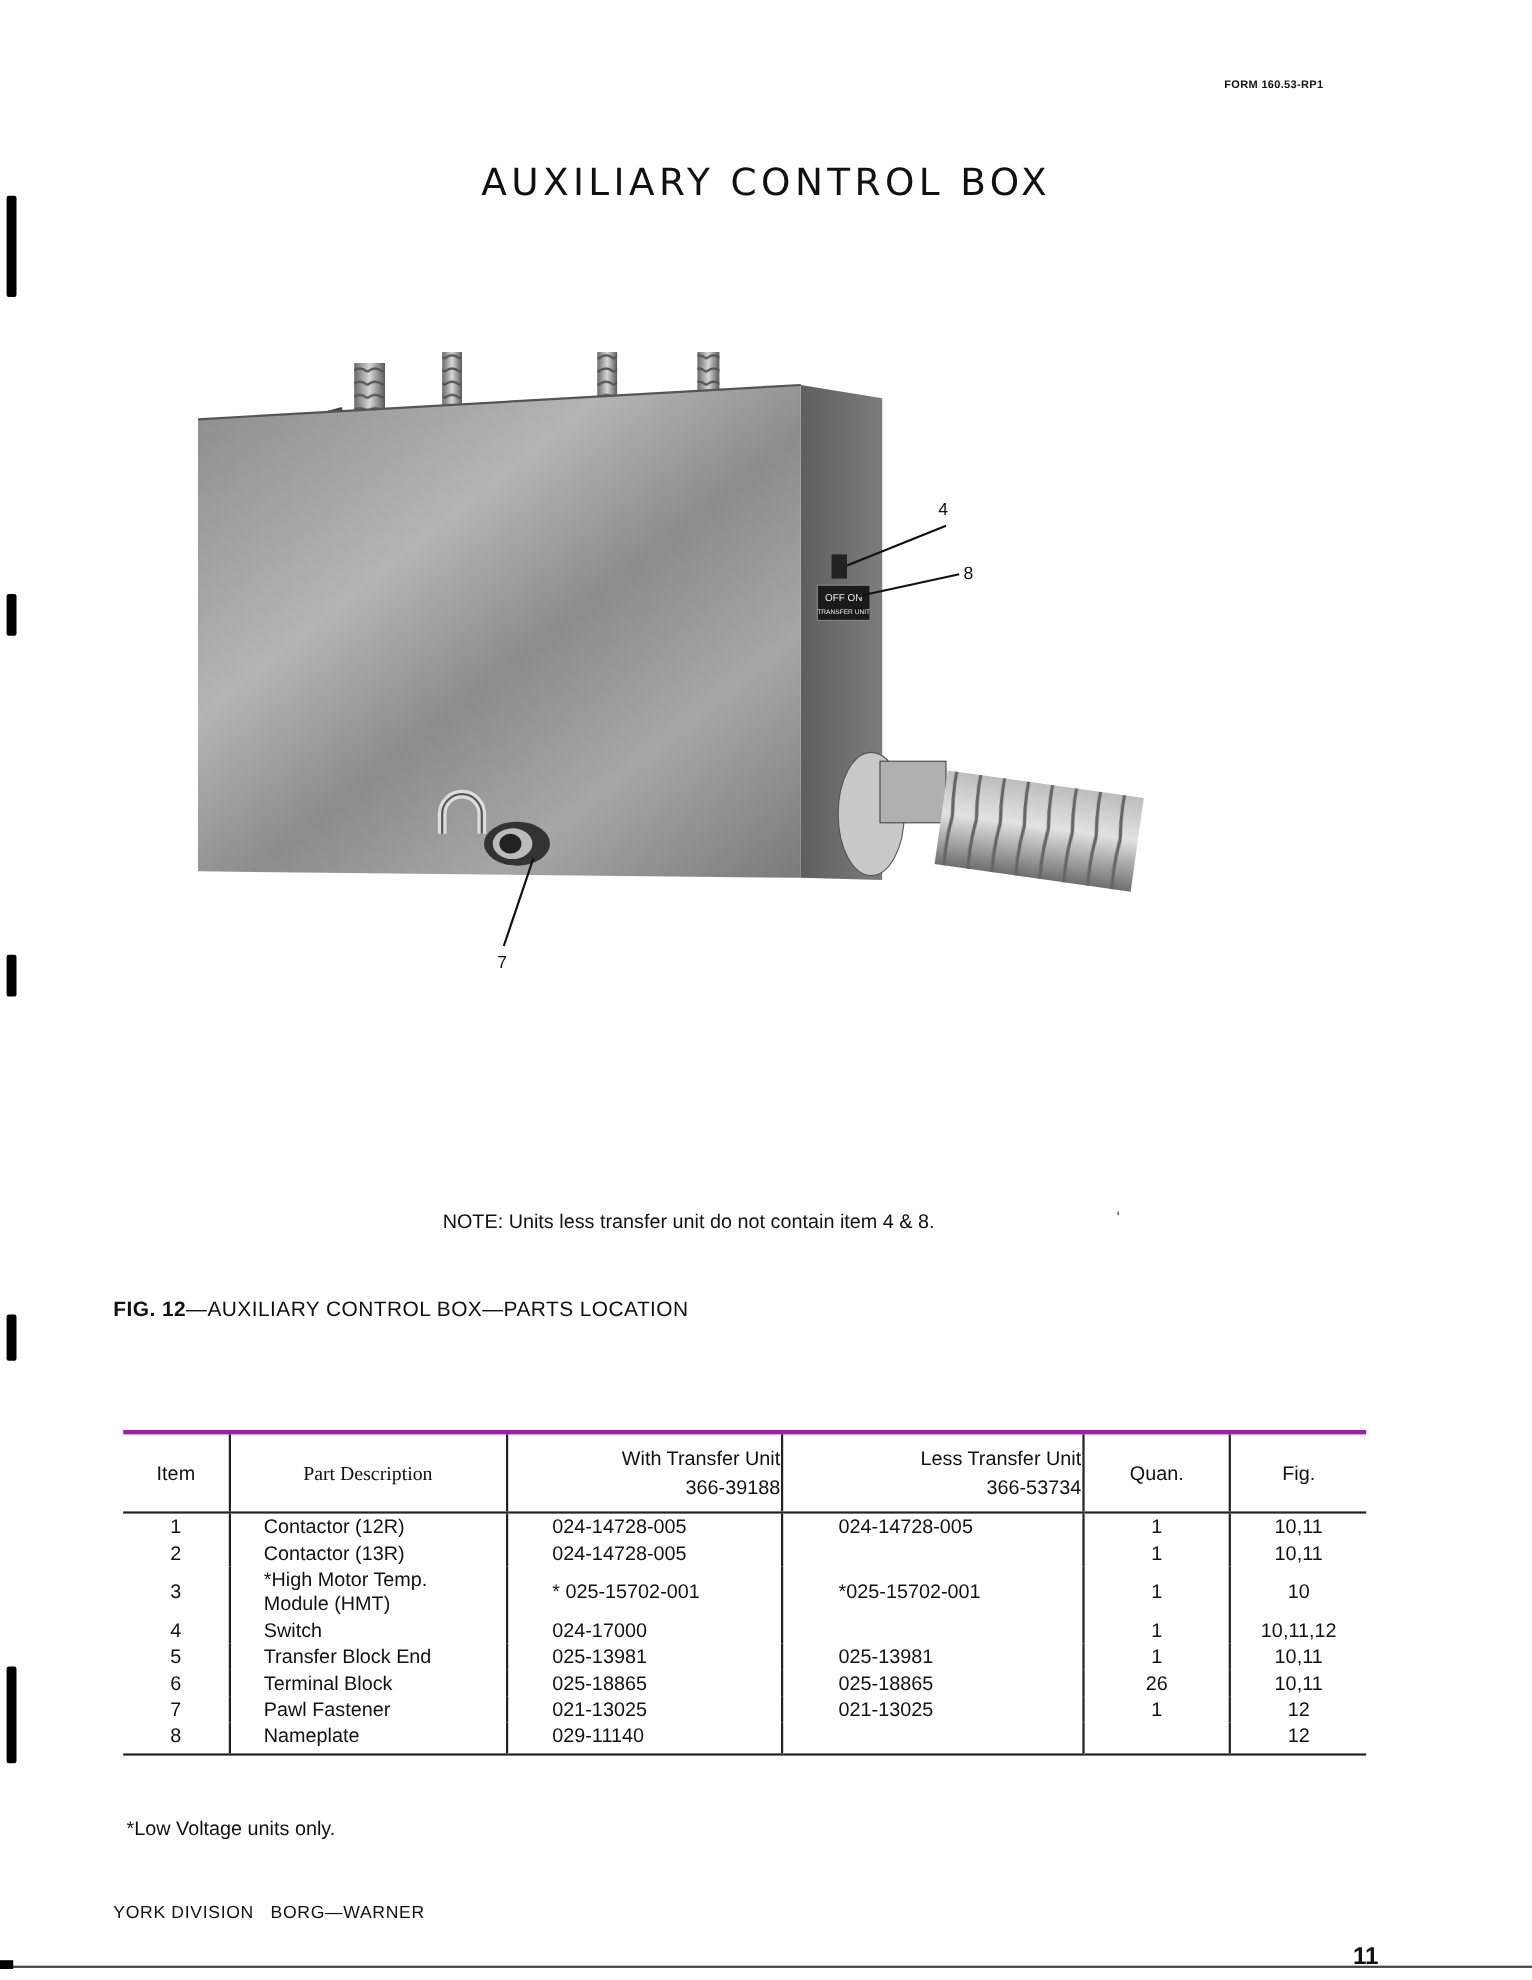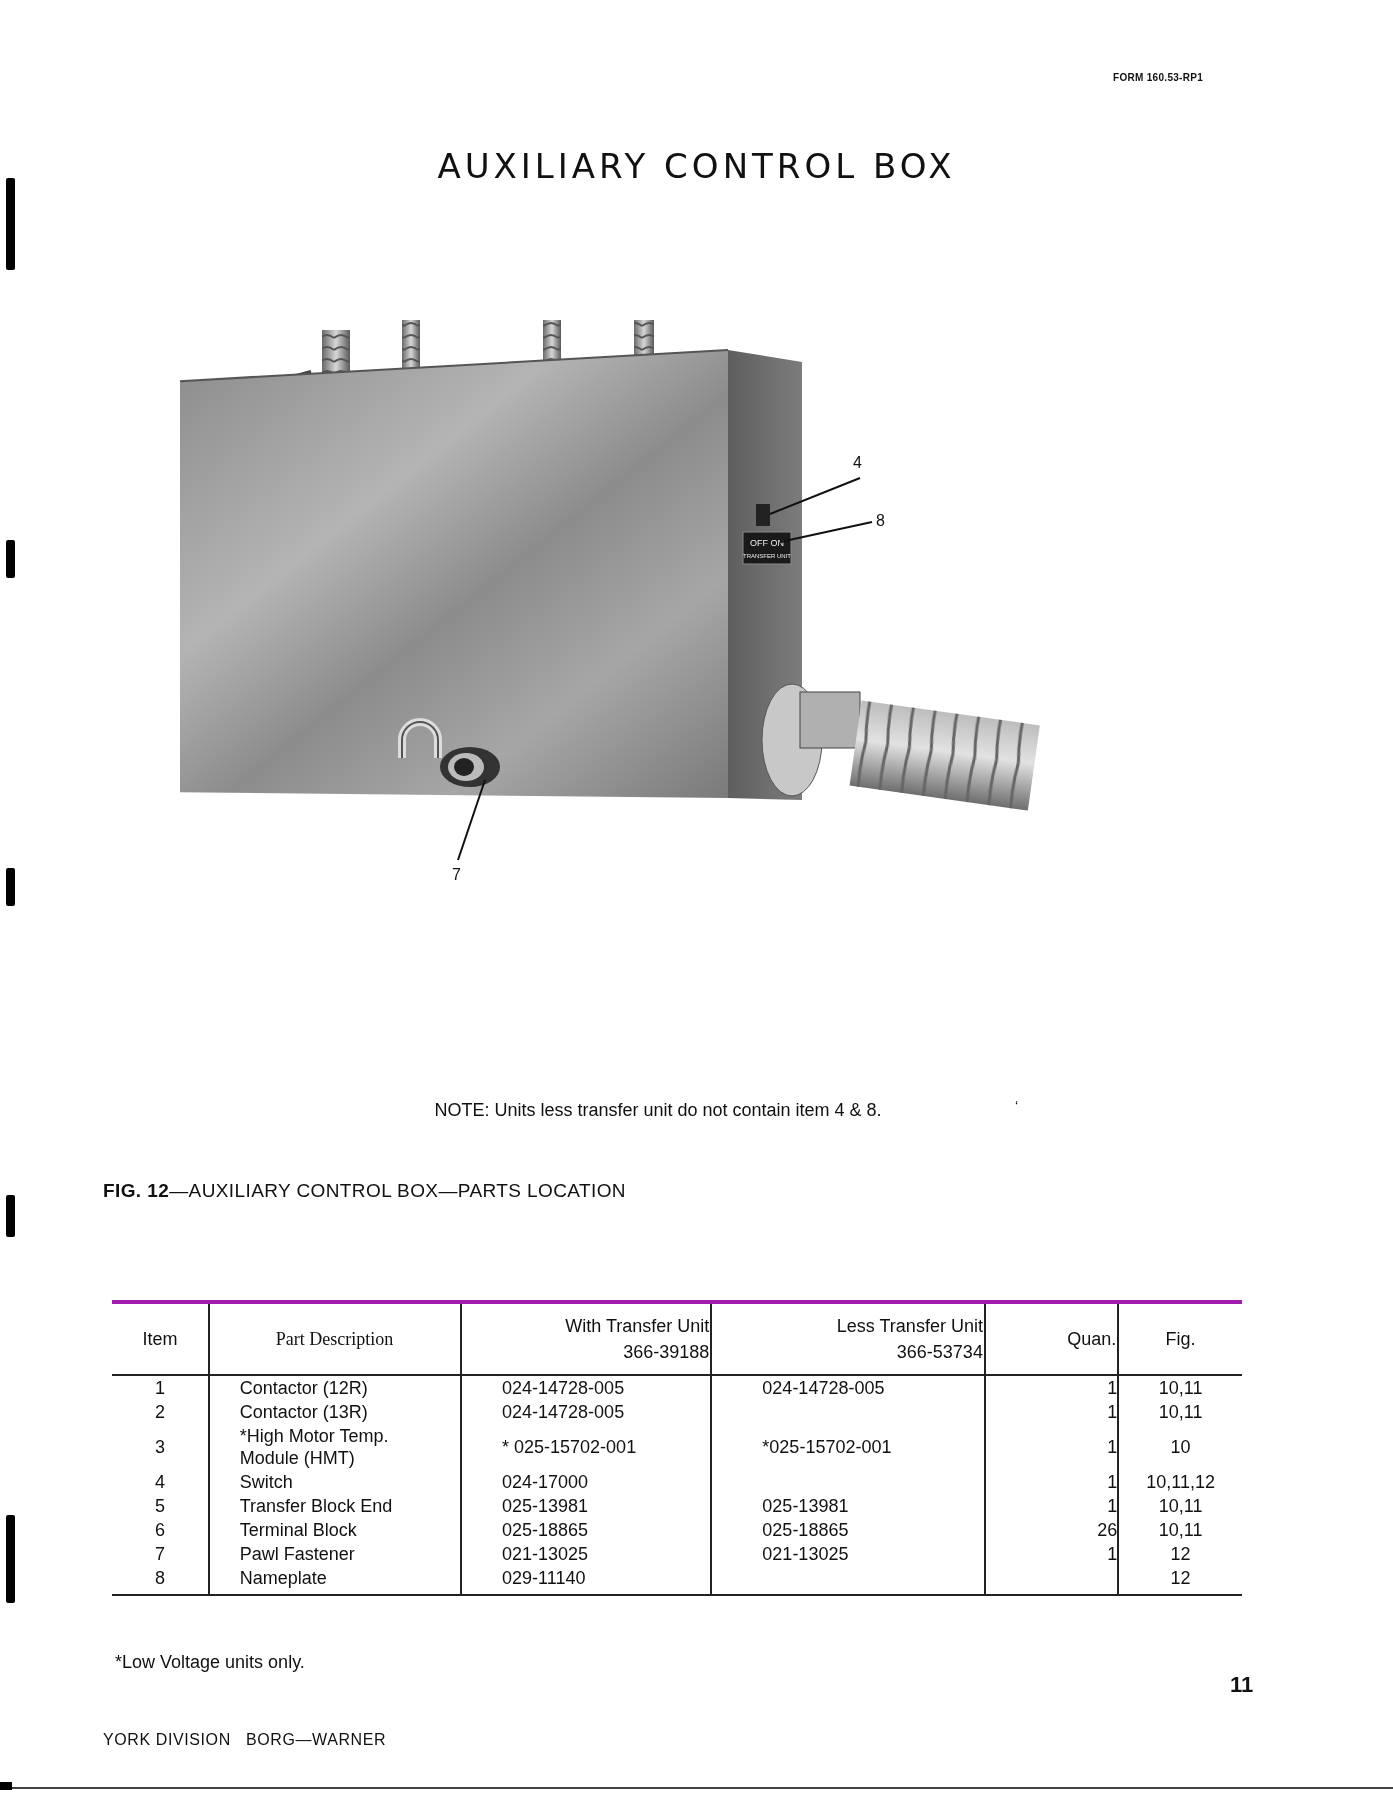--- a/index.html
+++ b/index.html
@@ -6,46 +6,46 @@
   body { width: 1393px; height: 1800px; position: relative; overflow: hidden; font-family: "Liberation Sans", sans-serif; color: #111; }
   .abs { position: absolute; }
 
   .form-no { left: 1113px; top: 72px; font-size: 10px; font-weight: bold; letter-spacing: 0.3px; }
   .page-title { left: 0; width: 1393px; top: 146px; text-align: center; font-size: 34px; letter-spacing: 4px; font-family: "DejaVu Sans", sans-serif; font-weight: normal; }
 
   .binding { left: 6px; width: 9px; background: #000; border-radius: 2px; }
 
   .photo { left: 180px; top: 320px; width: 1020px; height: 640px; }
 
-  .note { left: 0; width: 1252px; top: 1100px; text-align: center; font-size: 18px; padding-left: 32px; }
+  .note { left: 0; width: 1252px; top: 1100px; text-align: center; font-size: 18px; }
   .tick-mark { left: 1015px; top: 1098px; font-size: 14px; }
 
   .fig-caption { left: 103px; top: 1180px; font-size: 19px; letter-spacing: 0.4px; }
   .fig-caption b { font-weight: bold; }
 
   .parts-table { left: 112px; top: 1300px; width: 1130px; border-collapse: collapse; font-size: 18px; }
   .parts-table th { font-weight: normal; height: 68px; vertical-align: middle; border-bottom: 2px solid #222; }
   .parts-table thead tr { border-top: 4px solid #a21caf; }
   .parts-table td { height: 24px; padding: 0; vertical-align: middle; line-height: 24px; }
   .parts-table tbody tr.tall td { height: 46px; line-height: 22px; }
   .parts-table tbody tr:last-child td { border-bottom: 2px solid #222; padding-bottom: 4px; }
   .parts-table th, .parts-table td { border-left: 2px solid #222; }
   .parts-table th:first-child, .parts-table td:first-child { border-left: none; }
   .c-item { width: 106px; text-align: center; }
   .c-desc { width: 248px; text-align: left; padding-left: 30px !important; }
   .c-with { width: 240px; text-align: left; padding-left: 40px !important; }
   .c-less { width: 256px; text-align: left; padding-left: 50px !important; }
-  .c-quan { width: 146px; text-align: right; }
+  .c-quan { width: 146px; text-align: center; }
   .c-fig  { width: 132px; text-align: center; }
   th.c-desc { text-align: center; padding-left: 0 !important; font-family: Liberation Serif, serif; }
   th.c-with, th.c-less { padding-left: 26px !important; text-align: right; line-height: 26px; }
 
   .footnote { left: 115px; top: 1652px; font-size: 18px; }
   .footer-left { left: 103px; top: 1731px; font-size: 16px; letter-spacing: 0.6px; }
-  .page-number { left: 1230px; top: 1672px; font-size: 22px; font-weight: bold; }
+  .page-number { left: 1230px; top: 1765px; font-size: 22px; font-weight: bold; }
   .bottom-rule { left: 0; top: 1787px; width: 1393px; height: 2px; background: #444; }
   .bottom-mark { left: 0; top: 1782px; width: 12px; height: 8px; background: #000; }
 </style>
 </head>
 <body>
 
 <div class="abs binding" style="top:178px;height:92px;"></div>
 <div class="abs binding" style="top:540px;height:38px;"></div>
 <div class="abs binding" style="top:868px;height:38px;"></div>
 <div class="abs binding" style="top:1195px;height:42px;"></div>

